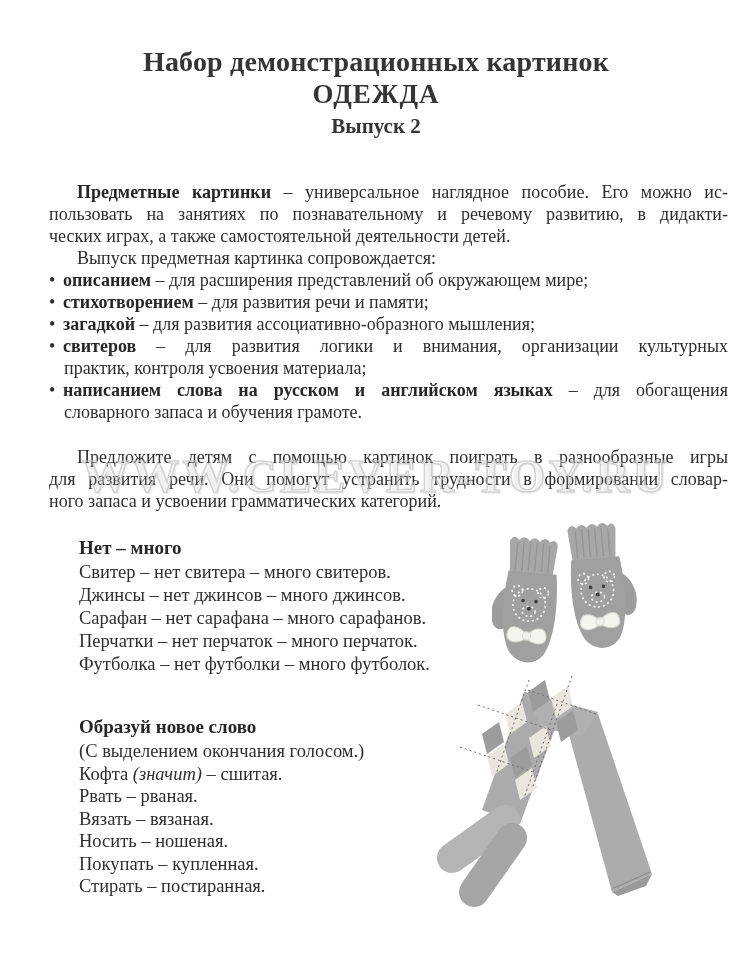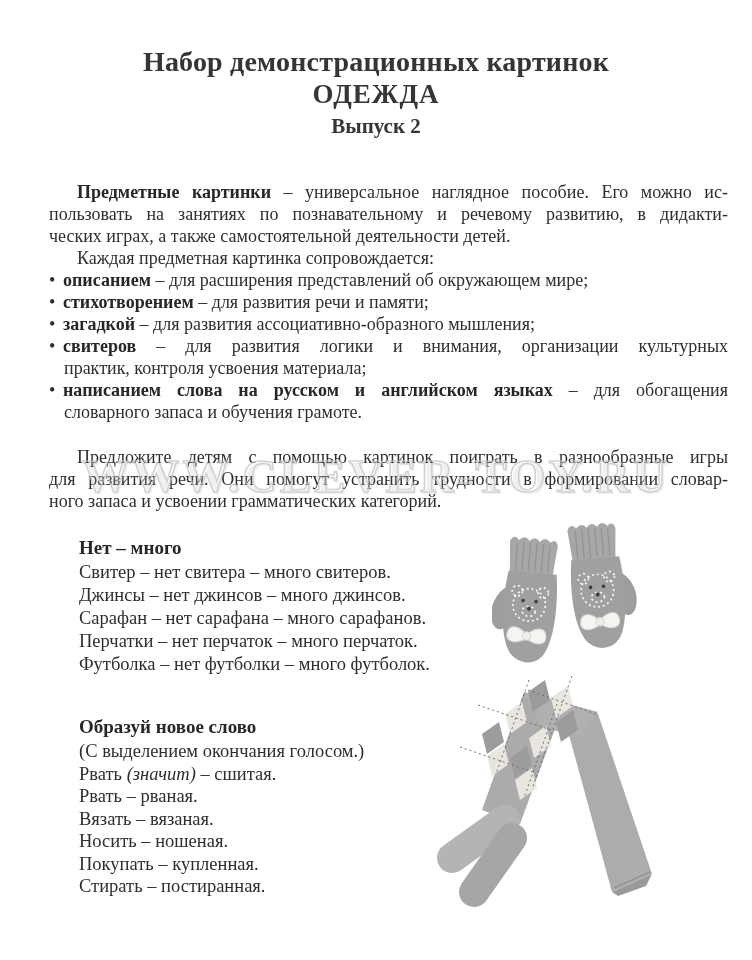--- a/index.html
+++ b/index.html
@@ -49,21 +49,21 @@
   <div class="title-block">
     <div class="t1">Набор демонстрационных картинок</div>
     <div class="t2">ОДЕЖДА</div>
     <div class="t3">Выпуск 2</div>
   </div>
 
   <div class="textblock" style="top:181px">
     <div class="line j ind"><b>Предметные картинки</b><span> – универсальное наглядное пособие. Его можно ис-</span></div>
     <div class="line j"><span>пользовать на занятиях по познавательному и речевому развитию, в дидакти-</span></div>
     <div class="line"><span>ческих играх, а также самостоятельной деятельности детей.</span></div>
-    <div class="line ind">Каждая предметная картинка сопровождается:</div>
+    <div class="line ind">Выпуск предметная картинка сопровождается:</div>
 
     <div class="line bullet-line"><span class="blt">•</span><b>описанием</b><span> – для расширения представлений об окружающем мире;</span></div>
     <div class="line bullet-line"><span class="blt">•</span><b>стихотворением</b><span> – для развития речи и памяти;</span></div>
     <div class="line bullet-line"><span class="blt">•</span><b>загадкой</b><span> – для развития ассоциативно-образного мышления;</span></div>
     <div class="line j bullet-line"><span class="blt">•</span><b>свитеров</b><span> – для развития логики и внимания, организации культурных</span></div>
     <div class="line cont">практик, контроля усвоения материала;</div>
     <div class="line j bullet-line"><span class="blt">•</span><b>написанием слова на русском и английском языках</b><span> – для обогащения</span></div>
     <div class="line cont">словарного запаса и обучения грамоте.</div>
   </div>
 
@@ -83,21 +83,21 @@
       <div>Сарафан – нет сарафана – много сарафанов.</div>
       <div>Перчатки – нет перчаток – много перчаток.</div>
       <div>Футболка – нет футболки – много футболок.</div>
     </div>
   </div>
 
   <div class="section sec-word">
     <div class="sec-h">Образуй новое слово</div>
     <div class="sec-lines">
       <div>(С выделением окончания голосом.)</div>
-      <div><span>Рвать </span><i>(значит)</i><span> – сшитая.</span></div>
+      <div><span>Кофта </span><i>(значит)</i><span> – сшитая.</span></div>
       <div>Рвать – рваная.</div>
       <div>Вязать – вязаная.</div>
       <div>Носить – ношеная.</div>
       <div>Покупать – купленная.</div>
       <div>Стирать – постиранная.</div>
     </div>
   </div>
 
   <svg class="photo photo-mittens" width="165" height="158" viewBox="0 0 165 158" xmlns="http://www.w3.org/2000/svg">
 

